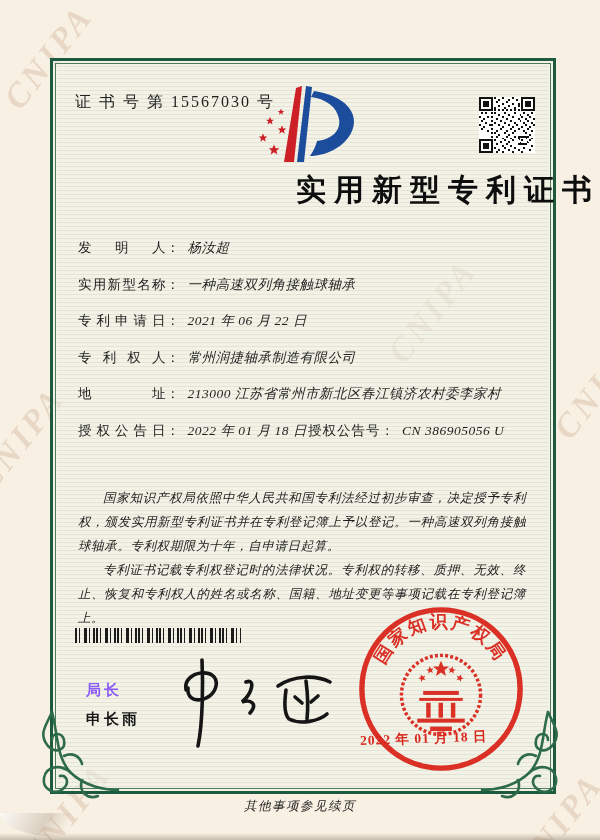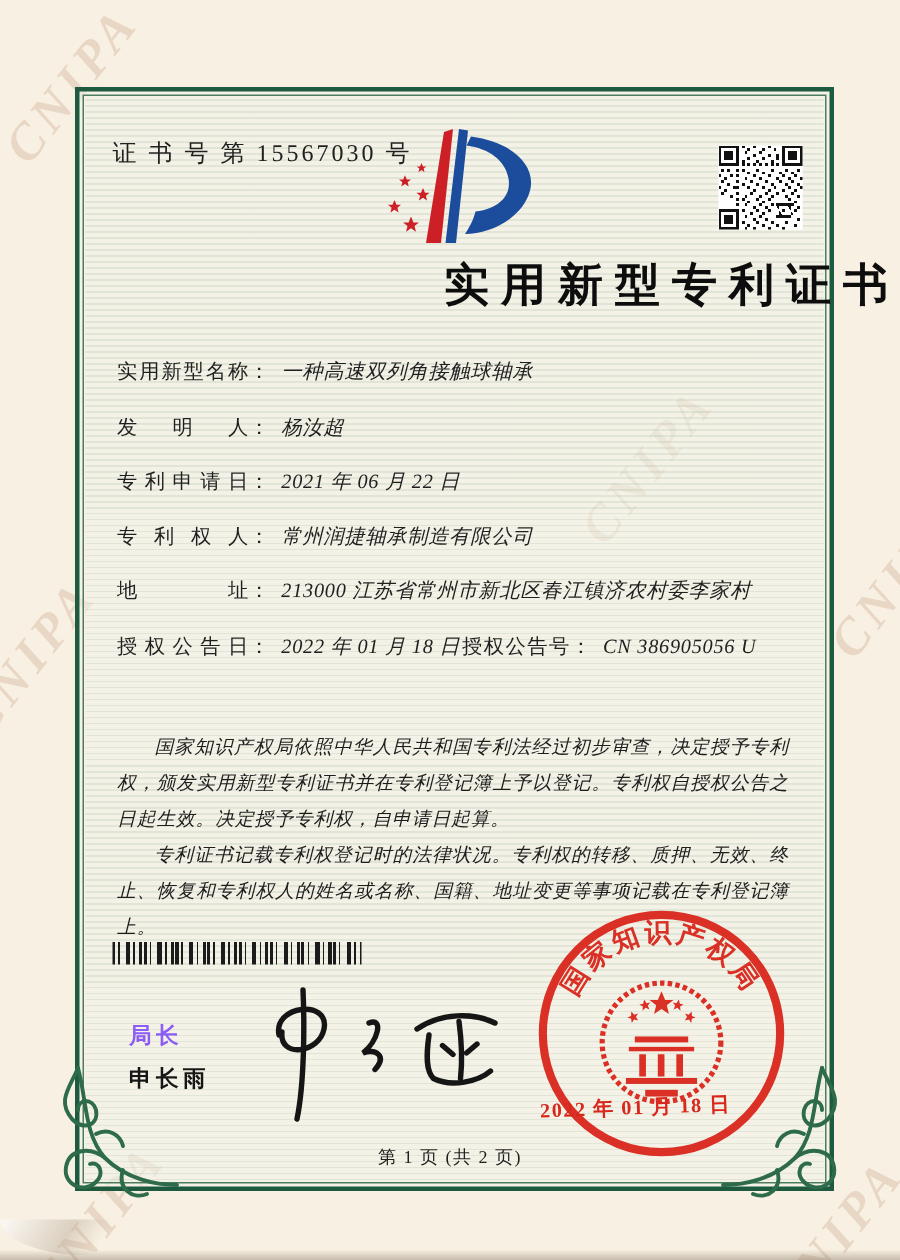--- a/index.html
+++ b/index.html
@@ -156,44 +156,44 @@
       <path d="M8 22h1v1h-1zM11 23h1v1h-1zM13 22h1v1h-1zM15 23h1v1h-1zM17 22h1v1h-1zM26 22h1v1h-1z"></path>
       <path d="M9 24h1v1h-1zM12 25h1v1h-1zM14 24h1v1h-1zM16 25h1v1h-1zM27 25h1v1h-1z"></path>
       <path d="M8 26h1v1h-1zM10 27h1v1h-1zM13 26h1v1h-1zM15 27h1v1h-1zM18 26h1v1h-1zM20 27h1v1h-1zM23 26h1v1h-1zM26 27h1v1h-1zM9 28h1v1h-1zM12 28h1v1h-1zM17 28h1v1h-1zM22 28h1v1h-1z"></path>
     </g>
   </svg>
 
   <div class="title">实用新型专利证书</div>
 
   <div class="fields">
     <div class="frow">
+      <span class="flabel">发明人</span><span>：</span><span class="fval kai">杨汝超</span>
+    </div>
+    <div class="frow">
       <span class="flabel">实用新型名称</span><span>：</span><span class="fval kai">一种高速双列角接触球轴承</span>
-    </div>
-    <div class="frow">
-      <span class="flabel">发明人</span><span>：</span><span class="fval kai">杨汝超</span>
     </div>
     <div class="frow">
       <span class="flabel">专利申请日</span><span>：</span><span class="fval kai">2021 年 06 月 22 日</span>
     </div>
     <div class="frow">
       <span class="flabel">专利权人</span><span>：</span><span class="fval kai">常州润捷轴承制造有限公司</span>
     </div>
     <div class="frow">
       <span class="flabel">地址</span><span>：</span><span class="fval kai">213000 江苏省常州市新北区春江镇济农村委李家村</span>
     </div>
     <div class="frow">
       <span class="flabel">授权公告日</span><span>：</span><span class="fval kai">2022 年 01 月 18 日</span>
       <span class="fpair2">
         <span class="flabel2">授权公告号</span><span>：</span><span class="fval kai">CN 386905056 U</span>
       </span>
     </div>
   </div>
 
   <div class="paras">
-    <p>国家知识产权局依照中华人民共和国专利法经过初步审查，决定授予专利权，颁发实用新型专利证书并在专利登记簿上予以登记。专利权自授权公告之日起生效。决定授予专利权，自申请日起算。</p>
+    <p>国家知识产权局依照中华人民共和国专利法经过初步审查，决定授予专利权，颁发实用新型专利证书并在专利登记簿上予以登记。一种高速双列角接触球轴承。专利权期限为十年，自申请日起算。</p>
     <p>专利证书记载专利权登记时的法律状况。专利权的转移、质押、无效、终止、恢复和专利权人的姓名或名称、国籍、地址变更等事项记载在专利登记簿上。</p>
   </div>
 
   <div class="barcode"></div>
 
   <div class="sig-title">局长</div>
   <div class="sig-name">申长雨</div>
   <svg class="sig-hand" width="188" height="100" viewBox="0 0 188 100">
     <g fill="none" stroke="#151515" stroke-width="3.6" stroke-linecap="round">
       <path d="M28 38 C24 18 62 14 58 34 C55 50 28 54 30 36"></path>
@@ -226,17 +226,17 @@
       <rect x="68" y="99" width="44" height="3"></rect>
       <rect x="75" y="104" width="4.5" height="15"></rect>
       <rect x="87.5" y="104" width="4.5" height="15"></rect>
       <rect x="100" y="104" width="4.5" height="15"></rect>
       <rect x="66" y="120" width="48" height="4"></rect>
       <rect x="79" y="128" width="22" height="4.5"></rect>
     </g>
   </svg>
   <div class="seal-date">2022 年 01 月 18 日</div>
 
-  <div class="page-num">第 1 页 (共 2 页)</div>
+  <div class="cont-note">其他事项参见续页</div>
 
   <div class="curl"></div>
   <div class="bottom-edge"></div>
 </div>
 
 </body></html>

